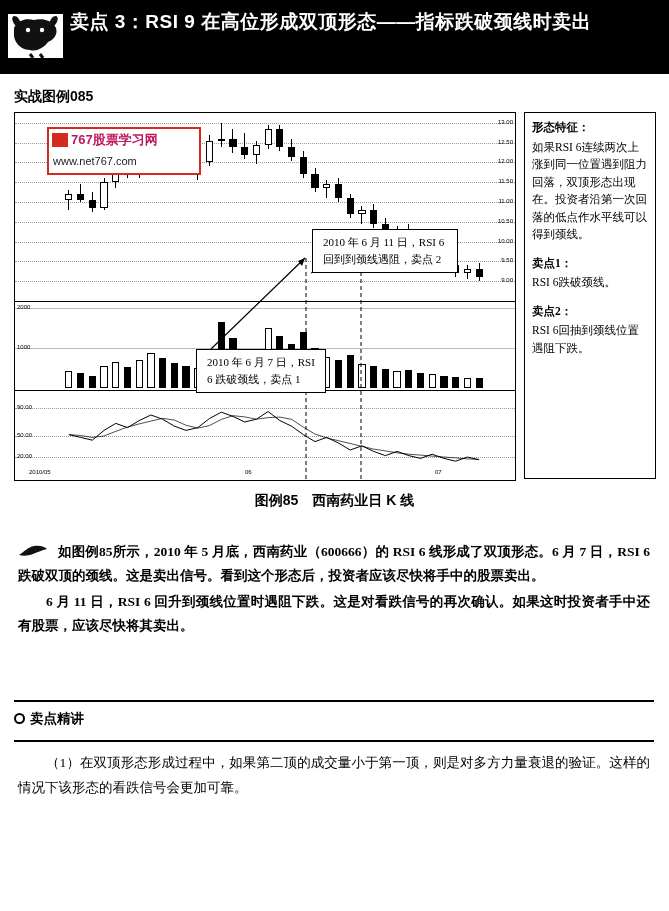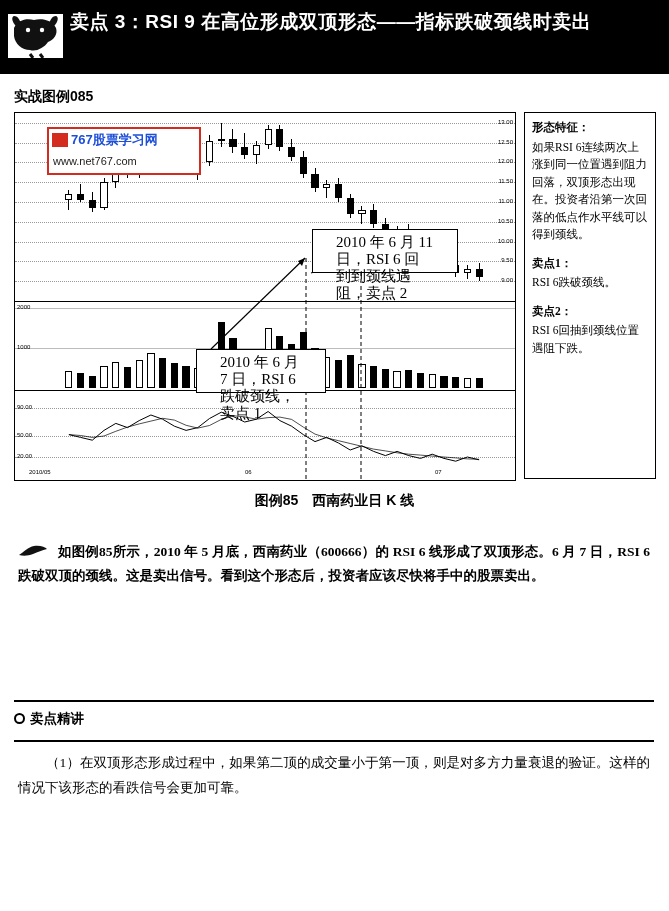--- a/index.html
+++ b/index.html
@@ -68,36 +68,36 @@
   .volbar{position:absolute;bottom:0;background:#000;}
   .volbar.hollow{background:#fff;border:1px solid #000;box-sizing:border-box;}
 
   
   .watermark{
     position:absolute;left:32px;top:14px;width:150px;height:44px;
     border:2px solid #d42b1f;background:#fff;
   }
   .wm-top{
     position:absolute;left:0;top:0;width:100%;height:22px;
-    color:#1d4ed8;font-size:13px;font-weight:bold;line-height:22px;
+    color:#be185d;font-size:13px;font-weight:bold;line-height:22px;
     font-family:"Liberation Sans", sans-serif;padding-left:22px;box-sizing:border-box;
   }
   .wm-bot{
     position:absolute;left:0;top:22px;width:100%;height:20px;
     color:#222;font-size:11px;line-height:20px;
     font-family:"Liberation Sans", sans-serif;padding-left:4px;box-sizing:border-box;
   }
   .wm-icon{
     position:absolute;left:3px;top:4px;width:16px;height:14px;background:#d42b1f;
   }
 
   
   .callout{
     position:absolute;border:1px solid #000;background:#fff;
-    font-size:15px;line-height:17px;padding:4px 23px;box-sizing:border-box;
+    font-size:11px;line-height:17px;padding:4px 10px;box-sizing:border-box;
     font-family:"Liberation Serif", serif;
   }
   #callout-1{left:162px;top:236px;width:130px;height:44px;margin-left:19px;}
   #callout-2{left:297px;top:116px;width:146px;height:44px;}
 
   .arrow-svg{position:absolute;left:0;top:0;width:500px;height:367px;pointer-events:none;}
 
   
   .side-box{
     position:absolute;left:524px;top:112px;width:132px;height:367px;
@@ -430,20 +430,21 @@
     <p>RSI 6回抽到颈线位置遇阻下跌。</p>
   </div>
 
   <div class="caption">图例85　西南药业日 K 线</div>
 
   <svg class="pen-icon" viewBox="0 0 30 14">
     <path d="M1 12 C6 9,10 4,16 3 C22 2,27 4,29 6 C24 7,20 9,15 11 C10 13,5 13,1 12 Z" fill="#111"></path>
   </svg>
   <div class="body-text">
     <p class="first">如图例85所示，2010 年 5 月底，西南药业（600666）的 RSI 6 线形成了双顶形态。6 月 7 日，RSI 6 跌破双顶的颈线。这是卖出信号。看到这个形态后，投资者应该尽快将手中的股票卖出。</p>
+    <p>6 月 11 日，RSI 6 回升到颈线位置时遇阻下跌。这是对看跌信号的再次确认。如果这时投资者手中还有股票，应该尽快将其卖出。</p>
   </div>
 
   <div class="sec-rule" id="rule-top"></div>
   <div class="sec-bullet"></div>
   <div class="sec-title">卖点精讲</div>
   <div class="sec-rule" id="rule-mid"></div>
 
   <div class="notes">
     <p>（1）在双顶形态形成过程中，如果第二顶的成交量小于第一顶，则是对多方力量衰退的验证。这样的情况下该形态的看跌信号会更加可靠。</p>
   </div>

